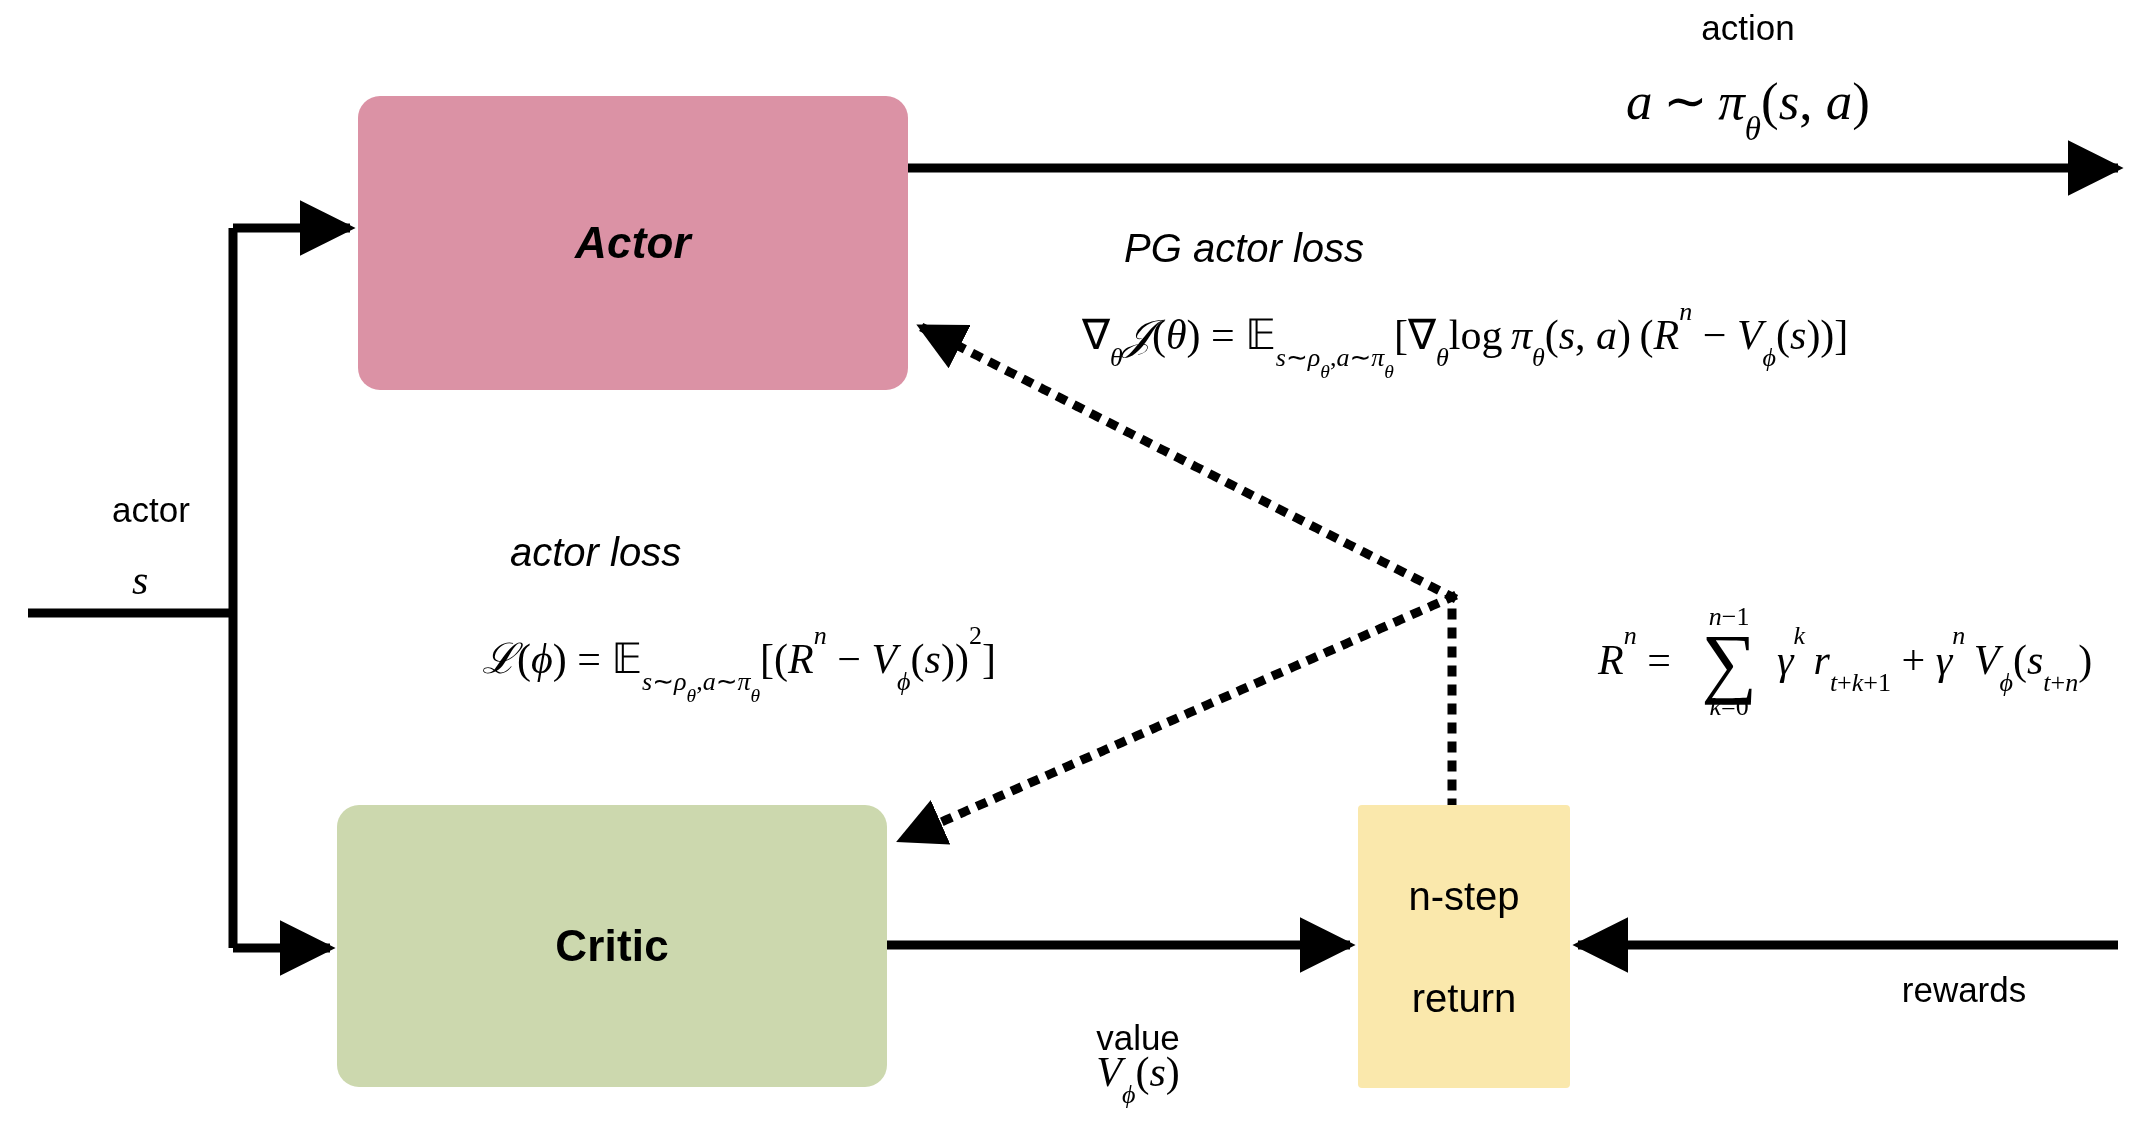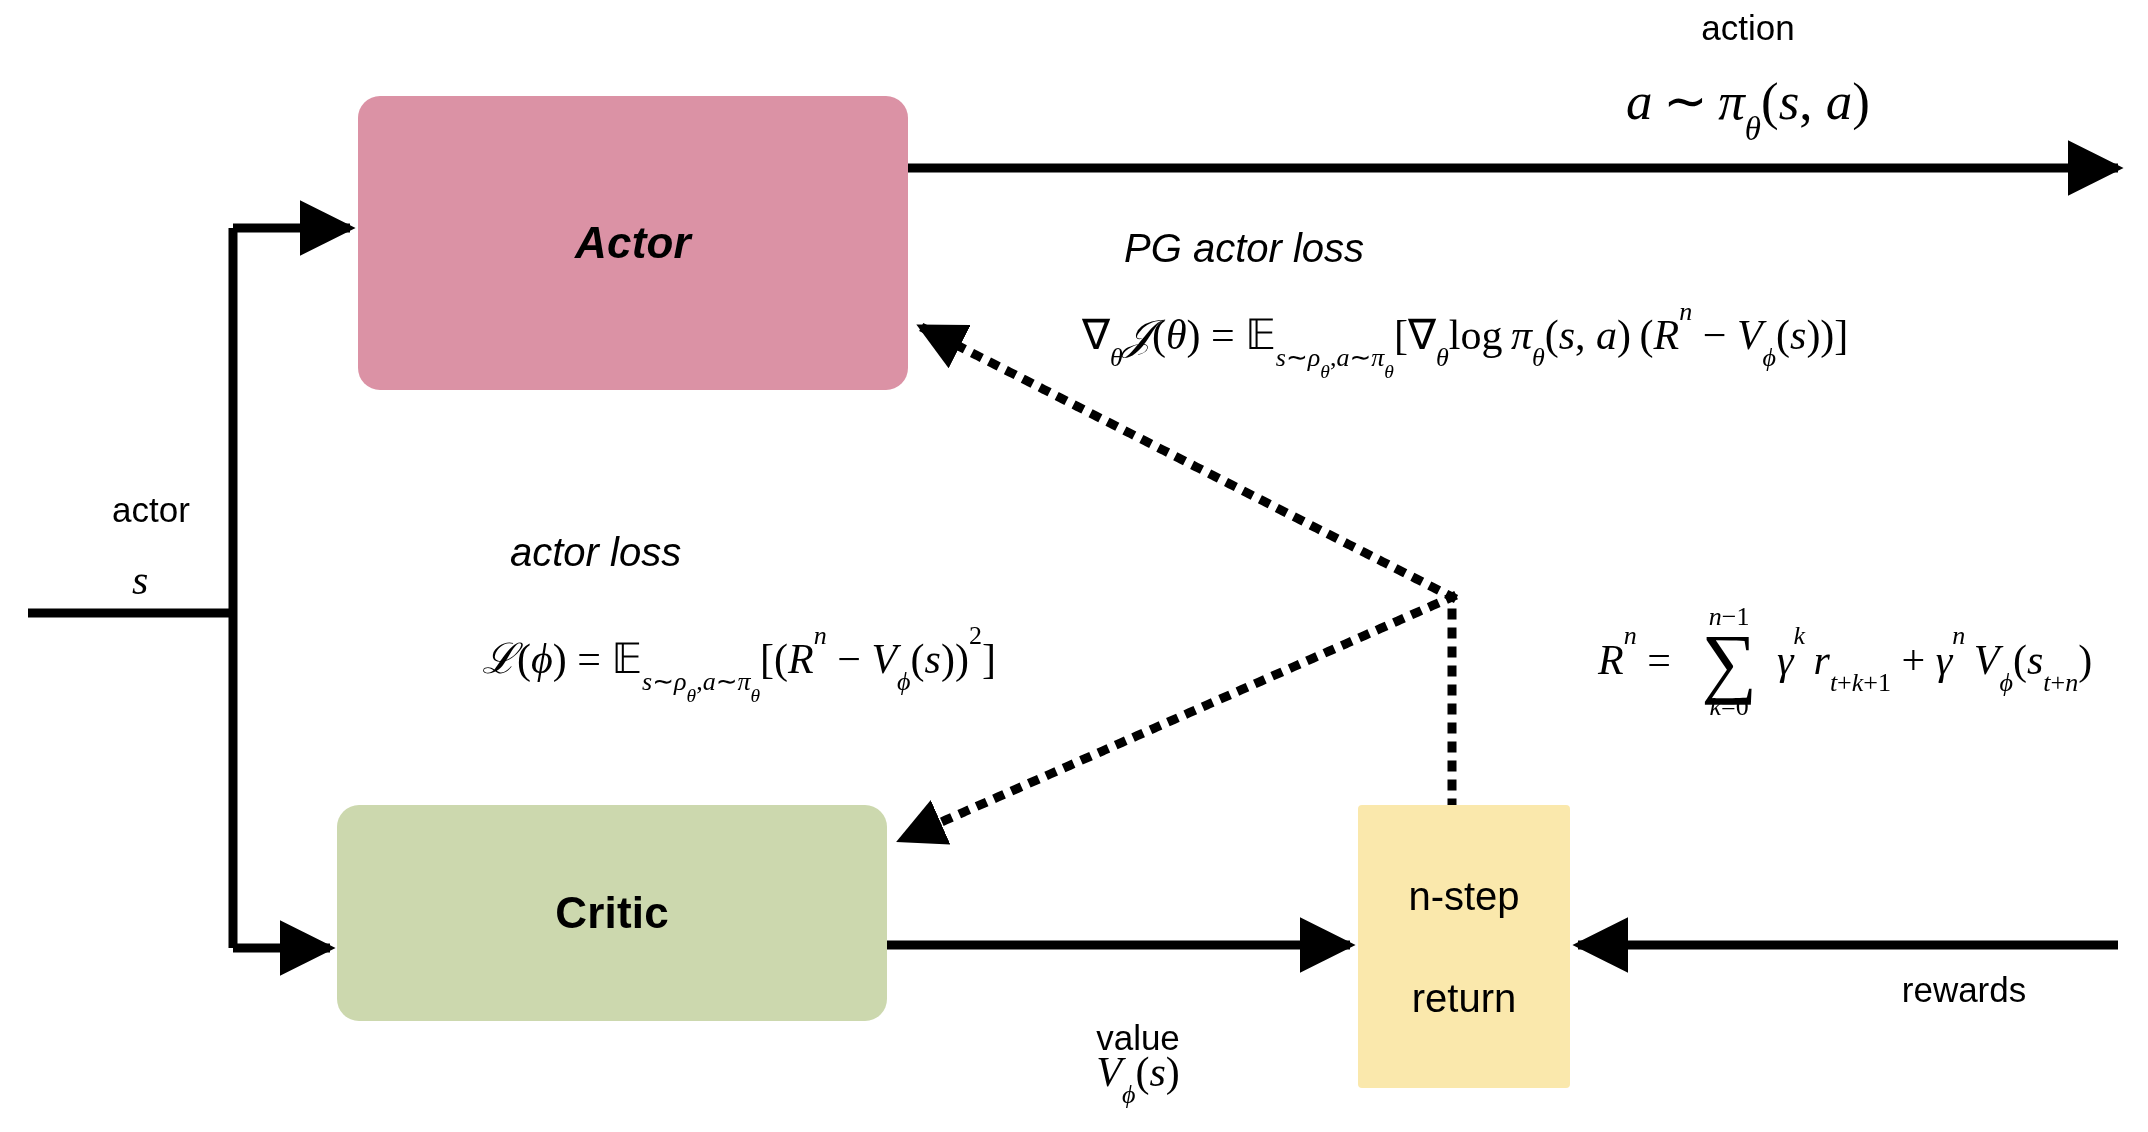--- a/index.html
+++ b/index.html
@@ -41,21 +41,21 @@
     width: 550px;
     height: 294px;
     font-style: italic;
   }
   #actor-node .node-label { font-size: 44px; }
 
   #critic-node {
     left: 337px;
     top: 805px;
     width: 550px;
-    height: 216px;
+    height: 282px;
   }
   #critic-node .node-label { font-size: 44px; }
 
   #nstep-node {
     left: 1358px;
     top: 805px;
     width: 212px;
     height: 283px;
     flex-direction: column;
     align-items: center;

